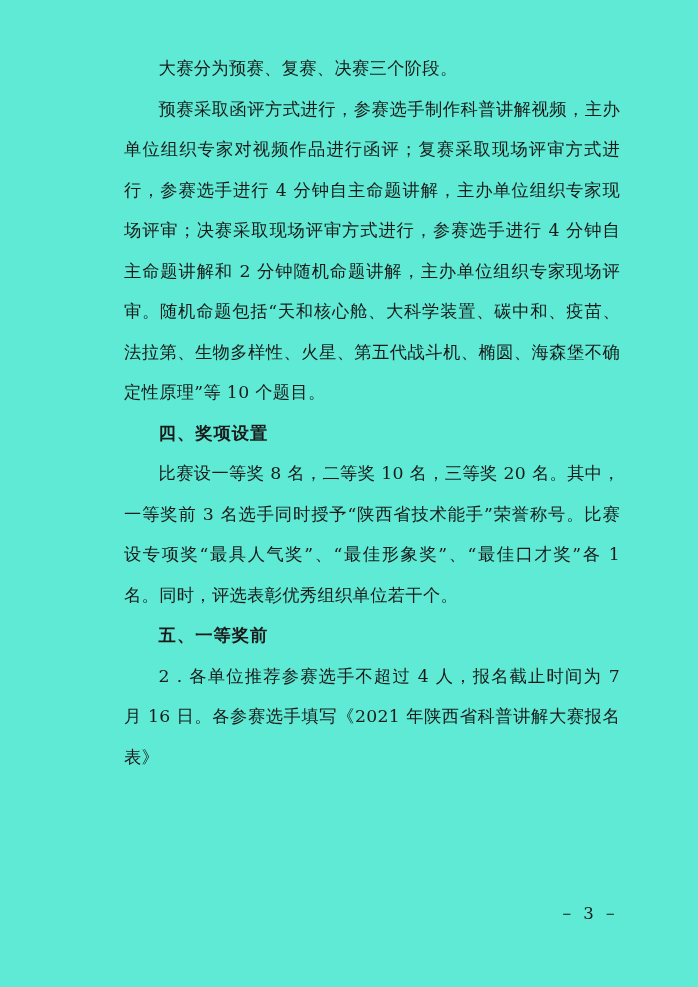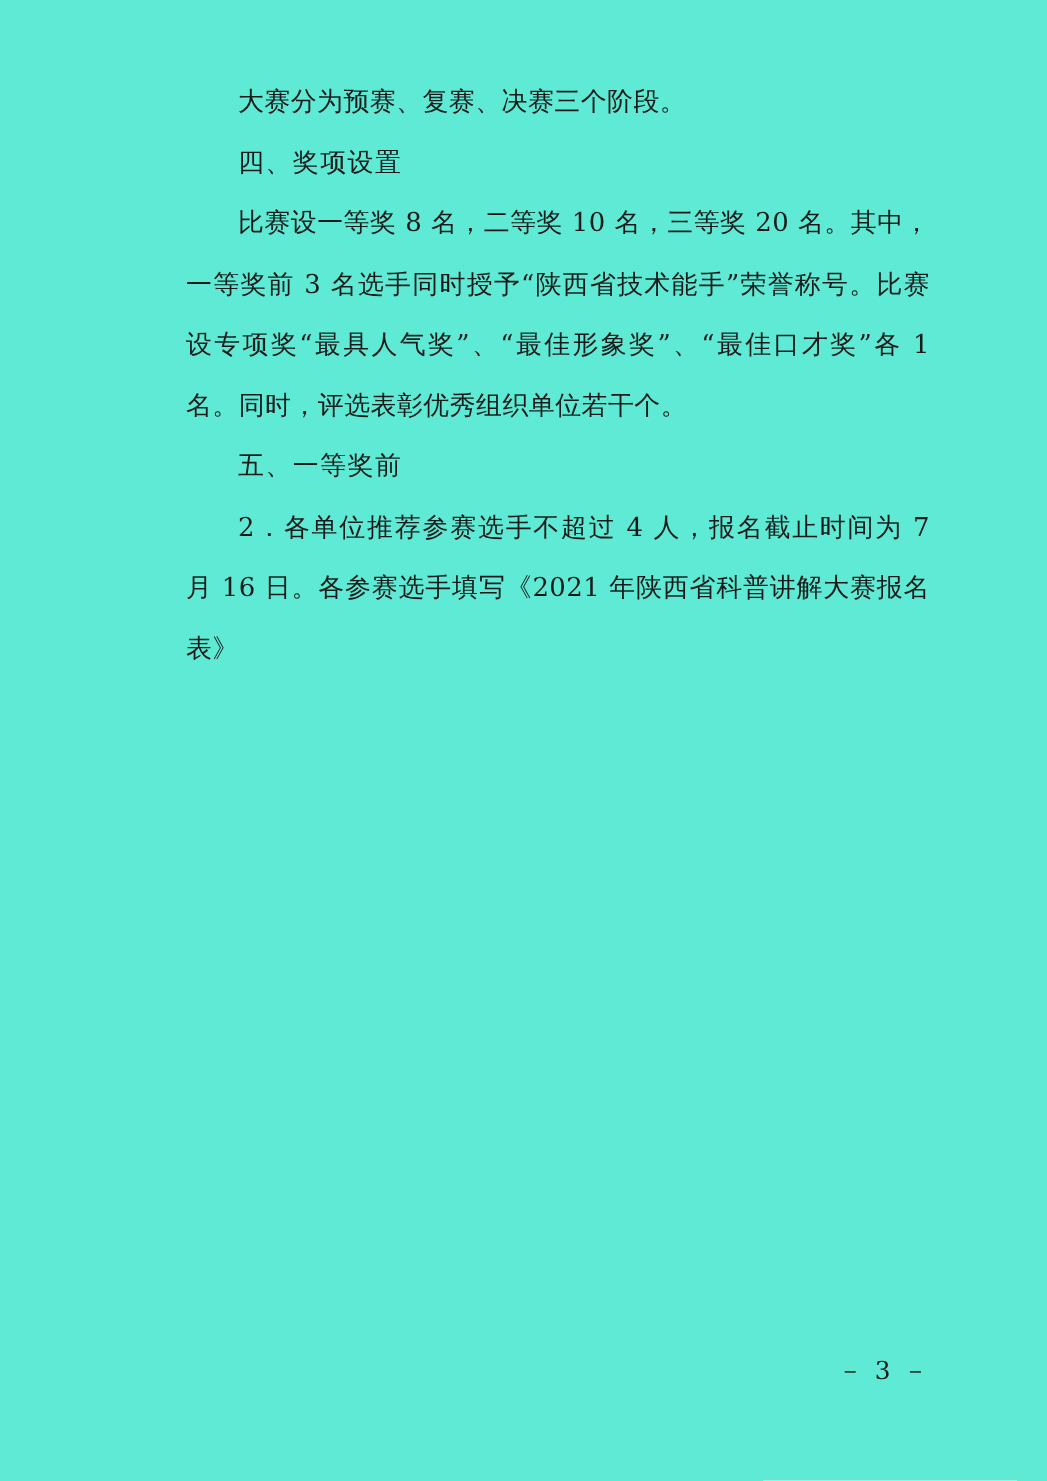--- a/index.html
+++ b/index.html
@@ -31,38 +31,39 @@
   }
   p {
     margin: 0;
     padding: 0;
   }
   .para {
     text-indent: 2em;
   }
   .heading {
     text-indent: 2em;
-    font-weight: normal;
+    font-weight: bold;
     letter-spacing: 1px;
   }
   .pagenum {
     position: absolute;
     right: 78px;
     bottom: 62px;
     font-size: 16.5px;
     color: #1a1a1a;
     letter-spacing: 1.5px;
     font-family: "DejaVu Serif", serif;
   }
 </style>
 </head>
 <body>
 
 <div class="page">
   <div class="doc-body">
     <p class="para">大赛分为预赛、复赛、决赛三个阶段。</p>
+    <p class="para">预赛采取函评方式进行，参赛选手制作科普讲解视频，主办单位组织专家对视频作品进行函评；复赛采取现场评审方式进行，参赛选手进行 4 分钟自主命题讲解，主办单位组织专家现场评审；决赛采取现场评审方式进行，参赛选手进行 4 分钟自主命题讲解和 2 分钟随机命题讲解，主办单位组织专家现场评审。随机命题包括“天和核心舱、大科学装置、碳中和、疫苗、法拉第、生物多样性、火星、第五代战斗机、椭圆、海森堡不确定性原理”等 10 个题目。</p>
     <p class="heading">四、奖项设置</p>
     <p class="para">比赛设一等奖 8 名，二等奖 10 名，三等奖 20 名。其中，一等奖前 3 名选手同时授予“陕西省技术能手”荣誉称号。比赛设专项奖“最具人气奖”、“最佳形象奖”、“最佳口才奖”各 1 名。同时，评选表彰优秀组织单位若干个。</p>
     <p class="heading">五、一等奖前</p>
     <p class="para">2．各单位推荐参赛选手不超过 4 人，报名截止时间为 7 月 16 日。各参赛选手填写《2021 年陕西省科普讲解大赛报名表》</p>
   </div>
   <div class="pagenum">－ 3 －</div>
 </div>
 
 </body></html>

